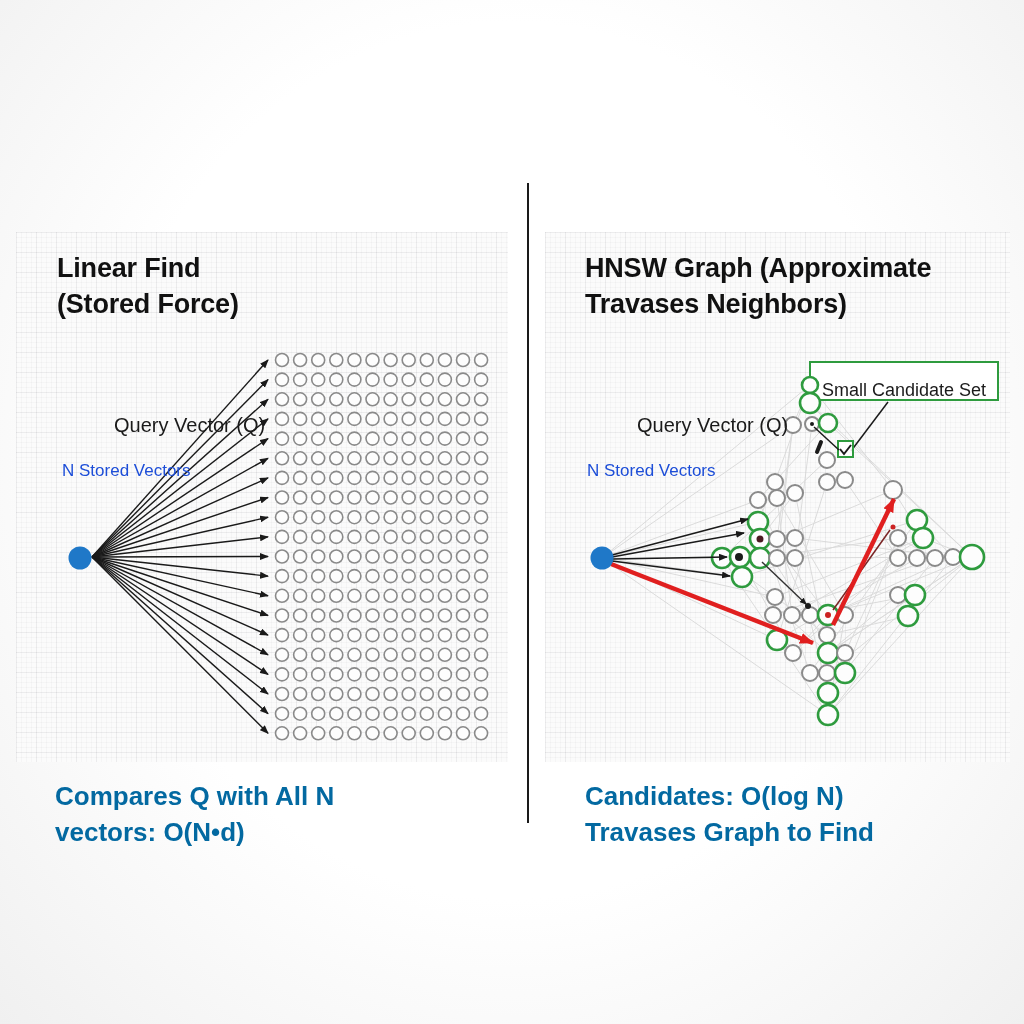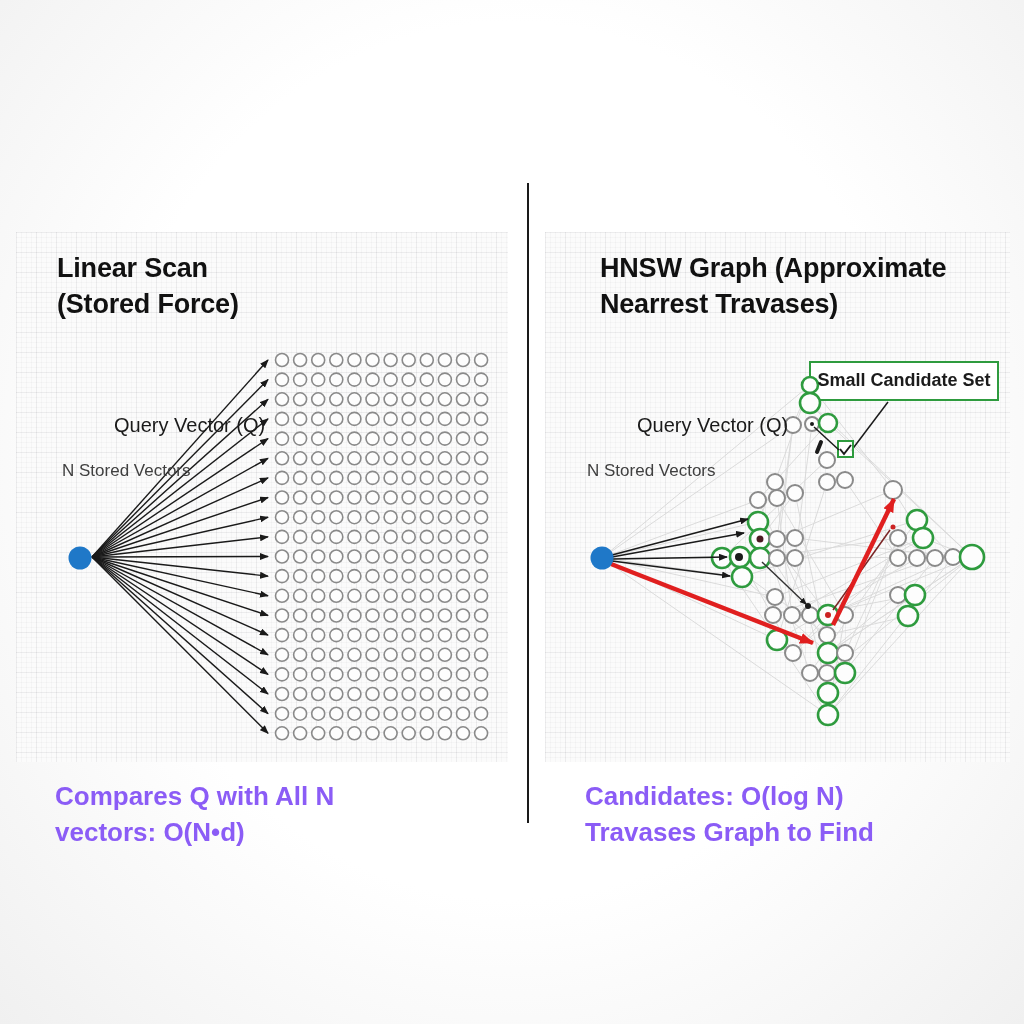--- a/index.html
+++ b/index.html
@@ -19,29 +19,29 @@
     background-size:20px 20px,20px 20px,5px 5px,5px 5px;
   }
   #panel-left{left:16px;top:232px;width:492px;height:530px;}
   #panel-right{left:545px;top:232px;width:465px;height:530px;}
   .divider{position:absolute;width:2px;background:#1a1a1a;}
   .title{
     position:absolute;font-size:27px;font-weight:700;color:#111;
     line-height:36px;letter-spacing:-0.2px;white-space:pre;
   }
   .caption{
-    position:absolute;font-size:26px;font-weight:700;color:#8b5cf6;
+    position:absolute;font-size:26px;font-weight:700;color:#0369a1;
     line-height:36px;white-space:pre;
   }
   .lbl-query{position:absolute;font-size:20px;color:#1a1a1a;white-space:pre;margin-left:48px;}
-  .lbl-stored{position:absolute;font-size:17px;color:#404040;white-space:pre;}
+  .lbl-stored{position:absolute;font-size:17px;color:#1d4ed8;white-space:pre;}
   #candidate-label{
-    position:absolute;left:810px;top:362px;width:188px;height:36px;
+    position:absolute;left:810px;top:372px;width:188px;height:36px;
     display:flex;align-items:center;justify-content:center;
-    font-size:18px;color:#1b1b1b;white-space:pre;font-weight:bold;
+    font-size:18px;color:#1b1b1b;white-space:pre;
   }
   svg#canvas{position:absolute;left:0;top:0;}
 </style>
 </head>
 <body>
 
 <div id="panel-left" class="panel"></div>
 <div id="panel-right" class="panel"></div>
 <div class="divider" id="divider" style="left: 527px; top: 183px; height: 640px;"></div>
 
@@ -465,23 +465,23 @@
       <line x1="762" y1="562" x2="806" y2="604" stroke="#333" stroke-width="1.4" marker-end="url(#ah-sm)"></line>
     </g>
     <g>
       <line x1="833" y1="610" x2="890" y2="530" stroke="#7a2525" stroke-width="1.5"></line>
       <line x1="611" y1="564" x2="813" y2="643" stroke="#e01f1f" stroke-width="4.5" marker-end="url(#ah-red)"></line>
       <line x1="833" y1="625" x2="894" y2="499" stroke="#e01f1f" stroke-width="4.5" marker-end="url(#ah-red)"></line>
     </g>
     <circle cx="602" cy="558" r="11.5" fill="#1f78c8"></circle>
   </svg>
 
-<div class="title" style="left:57px;top:250px;"><div>Linear Scan</div><div>(Stored Force)</div></div>
-
-<div class="title" style="left:600px;top:250px;"><div>HNSW Graph (Approximate</div><div>Nearrest Travases)</div></div>
+<div class="title" style="left:57px;top:250px;"><div>Linear Find</div><div>(Stored Force)</div></div>
+
+<div class="title" style="left:585px;top:250px;"><div>HNSW Graph (Approximate</div><div>Travases Neighbors)</div></div>
 
 <div class="lbl-query" style="left:66px;top:414px;">Query Vector (Q)</div>
 <div class="lbl-stored" style="left:62px;top:461px;">N Stored Vectors</div>
 
 <div class="lbl-query" style="left:589px;top:414px;">Query Vector (Q)</div>
 <div class="lbl-stored" style="left:587px;top:461px;">N Stored Vectors</div>
 
 <div id="candidate-label">Small Candidate Set</div>
 
 <div class="caption" style="left:55px;top:778px;"><div>Compares Q with All N</div><div>vectors: O(N•d)</div></div>

